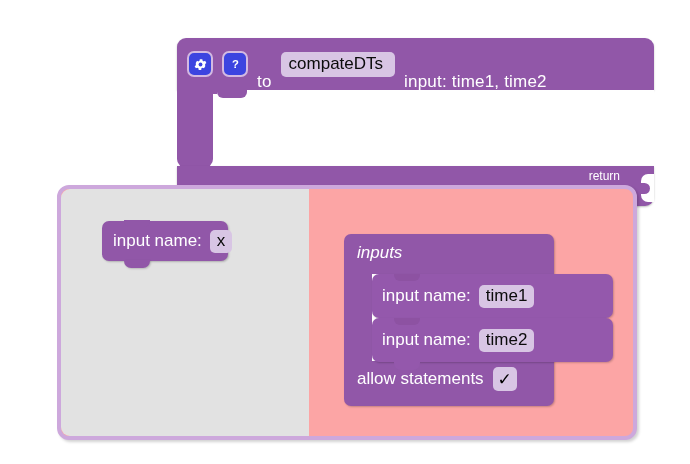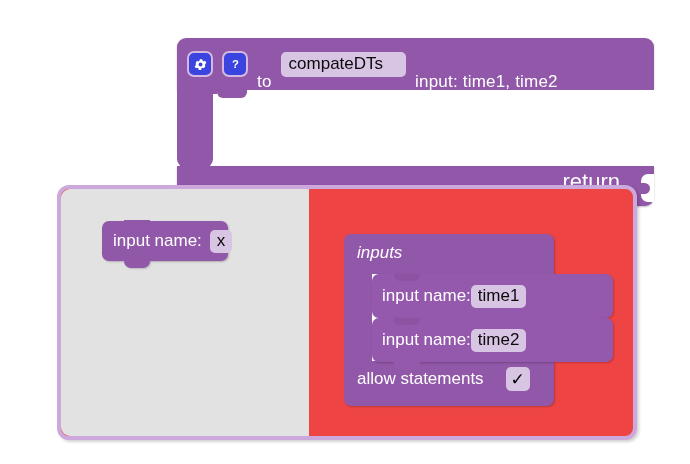--- a/index.html
+++ b/index.html
@@ -71,27 +71,27 @@
   }
   .icon-btn svg{display:block;}
   .def-label{
     color:#ffffff;font-size:17px;letter-spacing:.2px;white-space:nowrap;margin-top:36px;
   }
   .field-text{
     background:#D8C5E4;
     color:#0b0b0b;
     font-size:17px;
     border-radius:5px;
-    padding:2px 23px 3px 8px;
+    padding:2px 12px 3px 8px;
     white-space:nowrap;
     cursor:pointer;
   }
   .def-return{
     position:absolute;right:34px;top:131px;
-    color:#ffffff;font-size:22px;text-align:center;
+    color:#ffffff;font-size:12px;text-align:center;
   }
   
   .socket{
     position:absolute;right:0px;top:136px;width:13px;height:28px;
     background:#ffffff;
     border-radius:7px 0 0 7px;
   }
   .socket:before{
     content:"";position:absolute;left:0;top:9px;width:9px;height:11px;
     background:#9157A8;border-radius:0 6px 6px 0;
@@ -101,21 +101,21 @@
   .callout{
     position:absolute;left:0;top:0;width:690px;height:464px;
     pointer-events:none;
   }
 
   
   .mutator{
     position:absolute;
     left:57px; top:185px;
     width:580px; height:255px;
-    background:#ef4444;
+    background:#fca5a5;
     border:4px solid #CDA8DC;
     border-radius:12px;
     box-sizing:border-box;
     box-shadow:2px 2px 3px rgba(0,0,0,.18);
   }
   .flyout{
     position:absolute;left:0;top:0;width:248px;height:247px;
     background:#E2E2E2;
     border-radius:9px 0 0 9px;
   }
@@ -168,21 +168,21 @@
   .inputs-slot{
     position:absolute;left:28px;top:40px;width:182px;height:87px;
     background:#ffffff;
   }
   .inputs-slot-pocket{
     position:absolute;left:28px;top:40px;width:14px;height:20px;
     background:#ffffff;border-radius:0 0 0 8px;
   }
   .inputs-bottom-label{
     position:absolute;left:13px;top:133px;
-    display:flex;align-items:center;gap:22px;
+    display:flex;align-items:center;gap:9px;
     color:#fff;font-size:17px;
   }
   .checkbox{
     width:24px;height:24px;border-radius:5px;background:#D8C5E4;
     display:flex;align-items:center;justify-content:center;
     color:#000;font-size:17px;line-height:1;cursor:pointer;
   }
   
   .row-blk{
     position:absolute;
@@ -191,21 +191,21 @@
     display:flex;align-items:center;
     padding:0 10px;
     box-shadow:1px 1px 2px rgba(0,0,0,.2);
     cursor:pointer;
   }
   .row1{ left:311px; top:85px; width:221px; height:44px;}
   .row2{ left:311px; top:129px; width:221px; height:44px;}
   .row-blk .txt{color:#fff;font-size:17px;white-space:nowrap;}
   .row-blk .fld{
     background:#D8C5E4;color:#0b0b0b;font-size:17px;
-    border-radius:5px;padding:1px 7px 2px 7px;margin-left:0;white-space:nowrap;
+    border-radius:5px;padding:1px 7px 2px 7px;margin-left:8px;white-space:nowrap;
   }
   .row-notch{
     position:absolute;left:22px;top:0;width:26px;height:7px;
     background:#8D52A2;border-radius:0 0 6px 6px;
   }
   .row-tail{
     position:absolute;left:333px;top:173px;width:26px;height:8px;
     background:#9458AC;border-radius:0 0 7px 7px;
   }
 </style>

